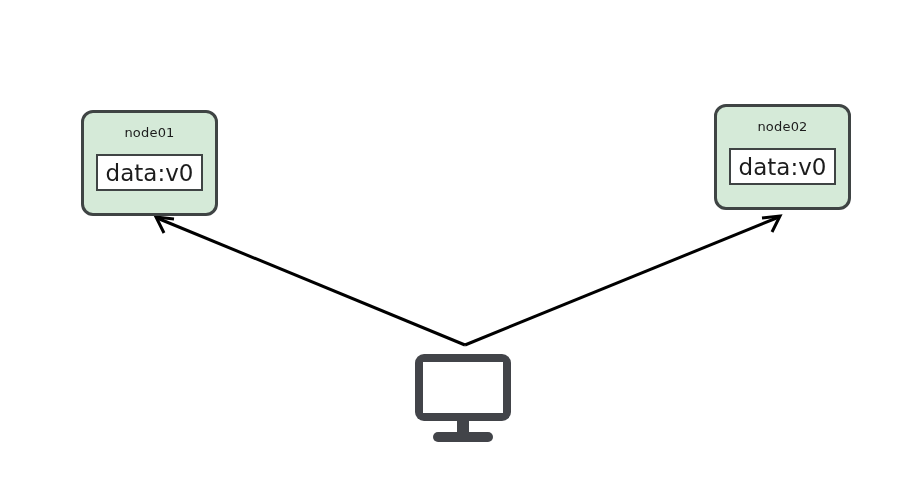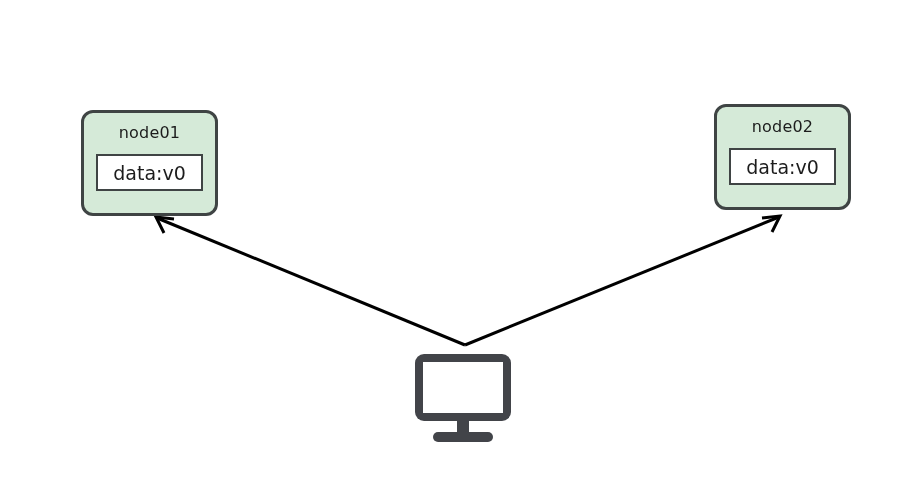--- a/index.html
+++ b/index.html
@@ -32,40 +32,40 @@
     border: 3px solid #3f4444;
     border-radius: 12px;
     display: flex;
     flex-direction: column;
     align-items: center;
   }
   #node-01 { left: 81px; top: 110px; }
   #node-02 { left: 714px; top: 104px; }
   .node-title {
     margin-top: 9px;
-    font-size: 16px;
+    font-size: 13px;
     line-height: 22px;
     color: #1c1c1c;
     letter-spacing: 0.2px;
     white-space: nowrap;
   }
   .node-data-box {
     box-sizing: border-box;
     margin-top: 10px;
     width: 107px;
     height: 37px;
     background: #ffffff;
     border: 2px solid #3f4444;
     border-radius: 0;
     display: flex;
     align-items: center;
     justify-content: center;
   }
   .node-data-text {
-    font-size: 19px;
+    font-size: 23px;
     line-height: 20px;
     color: #1c1c1c;
     white-space: nowrap;
   }
   #monitor {
     position: absolute;
     left: 413px;
     top: 352px;
     width: 104px;
     height: 90px;

